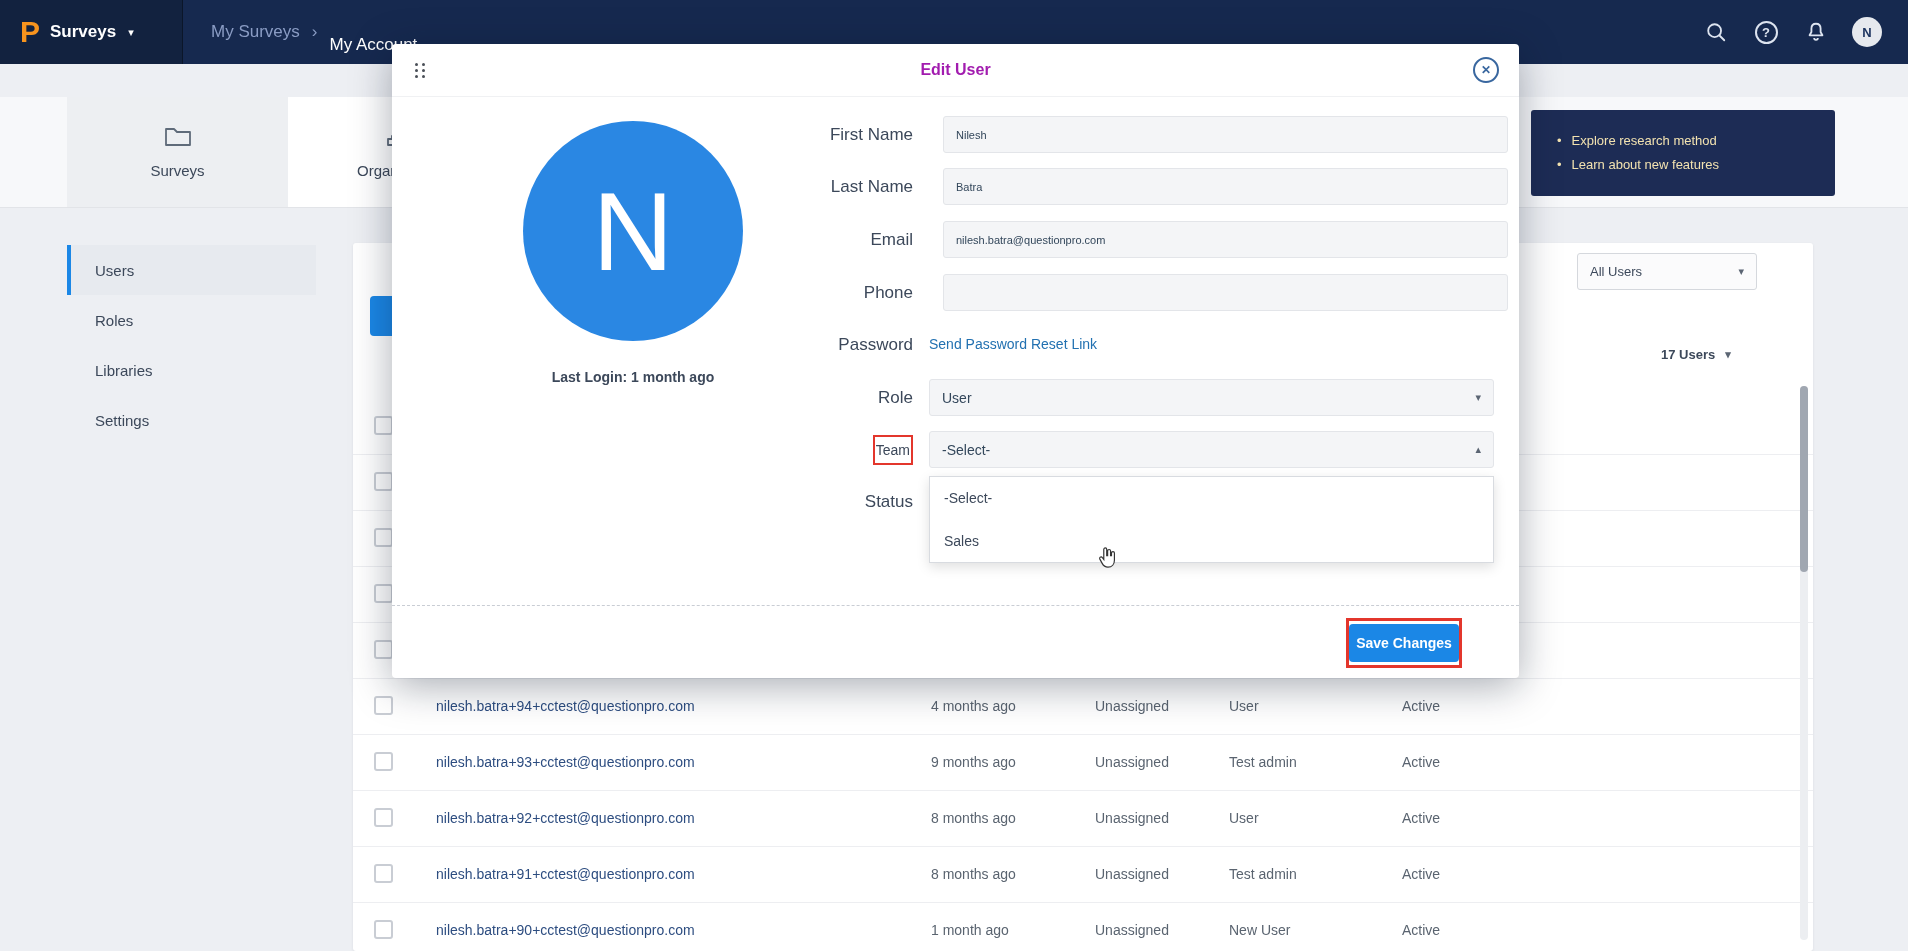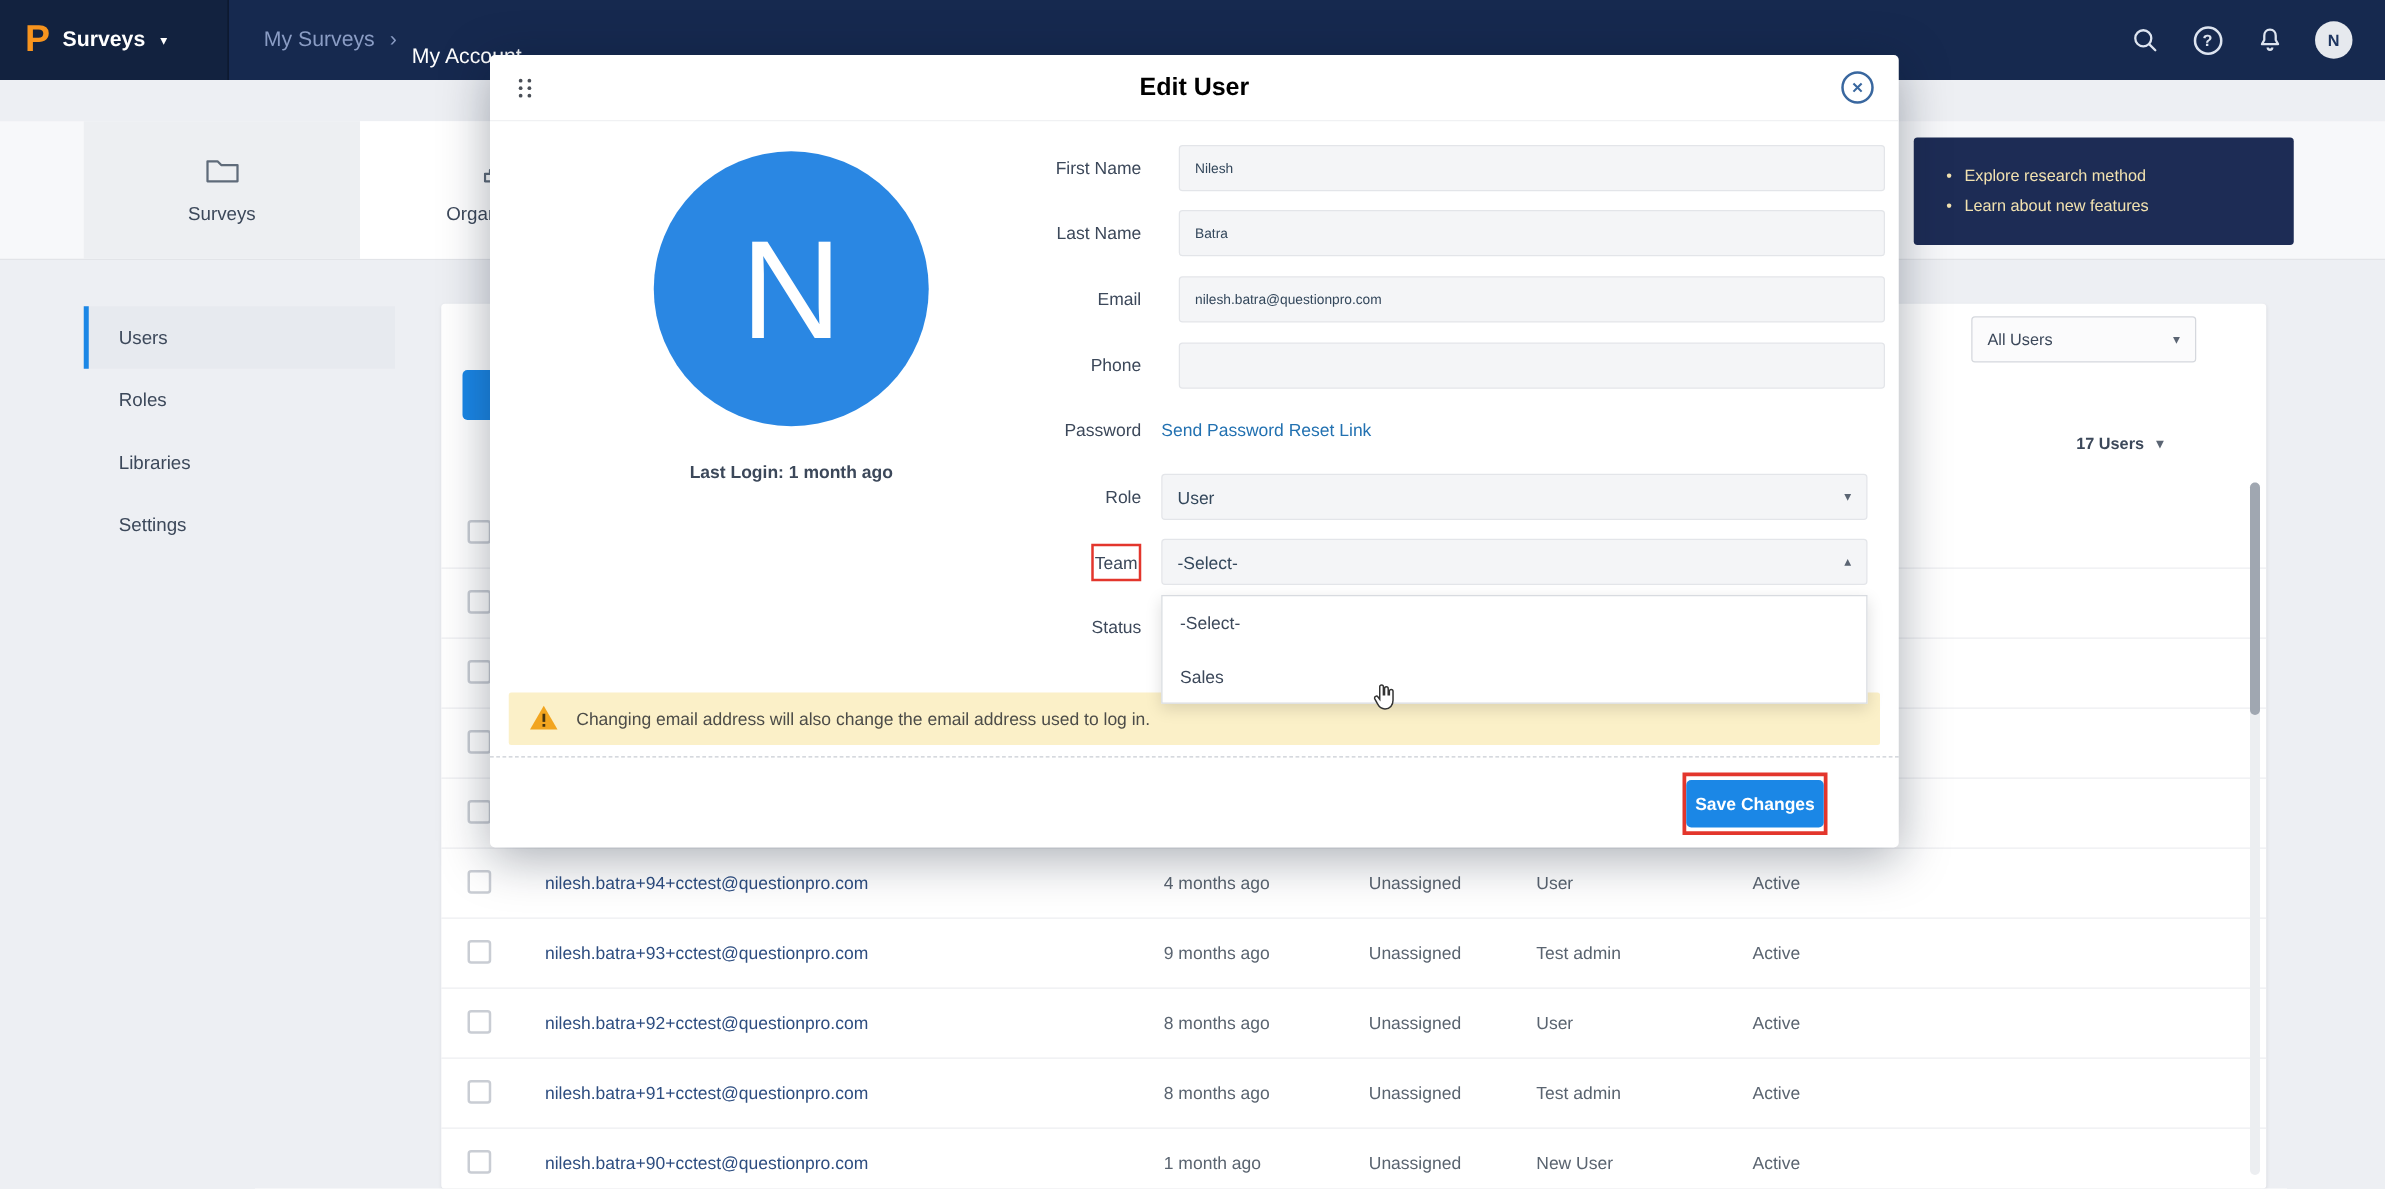--- a/index.html
+++ b/index.html
@@ -57,30 +57,30 @@
   .cell{position:absolute;top:0;line-height:56px;font-size:14px;color:#5a6470;white-space:nowrap;}
   .cell.email{left:83px;color:#2d4d80;text-decoration:none;cursor:pointer;}
   .cell.c2{left:578px;} .cell.c3{left:742px;} .cell.c4{left:876px;} .cell.c5{left:1049px;}
   .sb-track{position:absolute;left:1447px;top:143px;width:8px;height:554px;background:#eceef1;border-radius:4px;}
   .sb-thumb{position:absolute;left:0;top:0;width:8px;height:186px;background:#a0a7b1;border-radius:4px;cursor:pointer;}
 
   
   .modal{position:absolute;left:392px;top:44px;width:1127px;height:634px;background:#fff;border-radius:4px;
          box-shadow:0 8px 40px rgba(10,20,40,.35);z-index:10;}
   .modal-head{position:relative;height:52px;border-bottom:1px solid #f0f1f3;}
-  .modal-title{text-align:center;line-height:52px;font-size:20px;font-weight:bold;color:#000000;}
+  .modal-title{text-align:center;line-height:52px;font-size:16px;font-weight:bold;color:#a21caf;}
   .drag-handle{position:absolute;left:22px;top:18px;width:14px;height:18px;display:grid;grid-template-columns:7px 7px;cursor:move;}
   .drag-handle span{width:3px;height:3px;border-radius:50%;background:#4a4f57;margin:1px;}
   .close-btn{position:absolute;right:20px;top:13px;width:26px;height:26px;border:2px solid #39679f;border-radius:50%;
              color:#39679f;display:flex;align-items:center;justify-content:center;font-size:12px;font-weight:bold;
              box-sizing:border-box;cursor:pointer;}
   .avatar-big{position:absolute;left:131px;top:77px;width:220px;height:220px;border-radius:50%;background:#2a87e3;color:#fff;
               font-size:112px;display:flex;align-items:center;justify-content:center;}
   .last-login{position:absolute;left:91px;top:325px;width:300px;text-align:center;font-size:14px;font-weight:bold;color:#3c485a;}
-  .f-label{position:absolute;left:351px;width:170px;text-align:right;font-size:14px;color:#3c485a;line-height:37px;}
+  .f-label{position:absolute;left:351px;width:170px;text-align:right;font-size:17px;color:#3c485a;line-height:37px;}
   .f-input{position:absolute;left:551px;width:565px;height:37px;box-sizing:border-box;background:#f4f5f7;border:1px solid #e3e5e9;
            border-radius:3px;padding:0 12px;font-size:11px;color:#33475b;font-family:Liberation Sans, sans-serif;outline:none;}
   .f-select{position:absolute;left:537px;width:565px;height:37px;box-sizing:border-box;background:#f4f5f7;border:1px solid #e3e5e9;
             border-radius:3px;padding:0 12px;font-size:14px;color:#33475b;display:flex;align-items:center;
             justify-content:space-between;cursor:pointer;}
   .pw-link{position:absolute;left:537px;top:282px;line-height:37px;font-size:14px;color:#2271b1;text-decoration:none;cursor:pointer;}
   .team-label-wrap{position:absolute;left:351px;top:335px;width:170px;height:37px;display:flex;align-items:center;justify-content:flex-end;}
   .red-box{border:2px solid #e3362c;padding:5px 1px;font-size:14px;color:#3c485a;background:#fff;}
   .dd-panel{position:absolute;left:537px;top:432px;width:565px;height:87px;background:#fff;border:1px solid #d8dbe0;
             box-shadow:0 4px 12px rgba(0,0,0,.13);box-sizing:border-box;z-index:3;}
@@ -295,30 +295,20 @@
     <div class="team-label-wrap" style="top:387px">
       <span class="red-box">Team</span>
     </div>
     <div class="f-select" style="top:387px">
       <span>-Select-</span>
       <span class="caret">▴</span>
     </div>
 
     <div class="f-label" style="top:439px">Status</div>
 
-    <div class="warn">
-      <span>
-        <svg width="24" height="22" viewBox="0 0 24 22">
-          <path d="M12 1.5 L23 20.5 H1 Z" fill="#f2a51f"></path>
-          <rect x="11" y="8" width="2.2" height="6.5" fill="#453410"></rect>
-          <rect x="11" y="16.2" width="2.2" height="2.2" fill="#453410"></rect>
-        </svg>
-      </span>
-      <span>Changing email address will also change the email address used to log in.</span>
-    </div>
 
     <div class="dd-panel">
       <div class="dd-option">-Select-</div>
       <div class="dd-option">Sales</div>
     </div>
 
     <div class="cursor-icon">
       <svg width="22" height="26" viewBox="0 0 24 28">
         <path d="M9 3c.9 0 1.6.7 1.6 1.6v6.9h1V6.3c0-.9.7-1.6 1.6-1.6s1.6.7 1.6 1.6v5.2h1V8.6c0-.9.7-1.6 1.6-1.6s1.6.7 1.6 1.6v7.8c0 4.4-2.7 7.6-7 7.6-3.2 0-5-1.6-6.5-4.4l-2.4-4.4c-.4-.8-.1-1.8.7-2.2.7-.4 1.6-.1 2.1.6l1.5 2V4.6C7.4 3.7 8.1 3 9 3z" fill="#ffffff" stroke="#333" stroke-width="1.3"></path>
       </svg>

